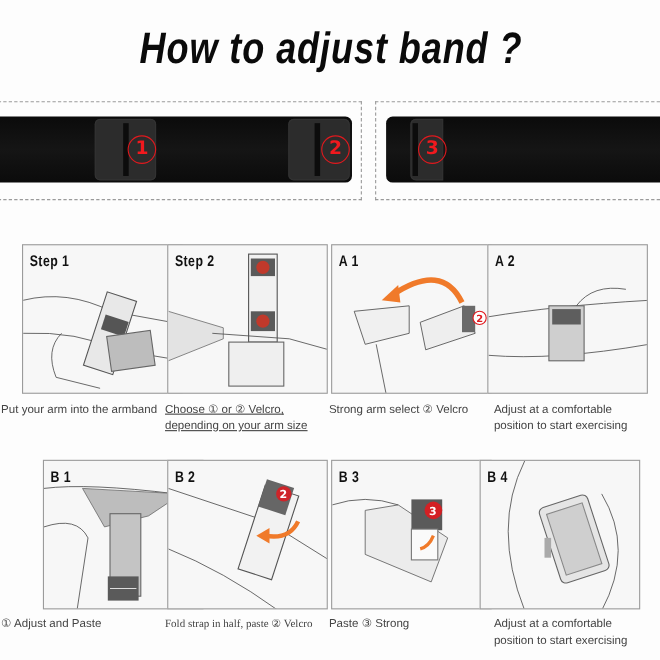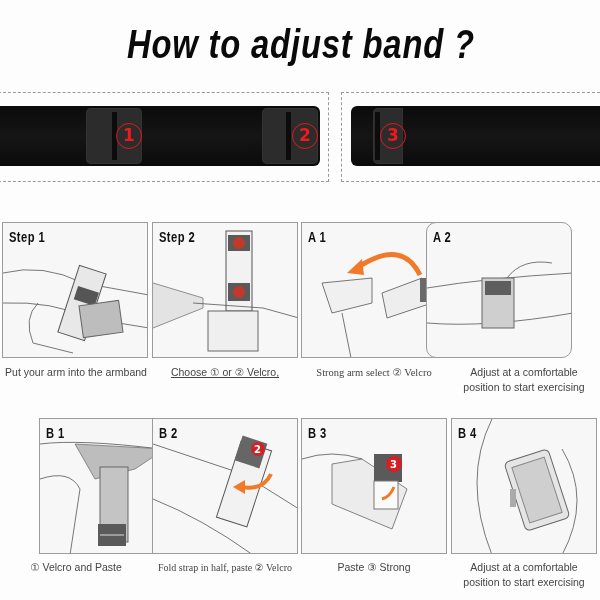--- a/index.html
+++ b/index.html
@@ -25,21 +25,21 @@
 
     .panel {
       position: absolute; width: 146px; height: 136px; border: 1.5px solid #9b9b9b;
       background: #f7f7f7; overflow: hidden;
     }
     .panel-label {
       position: absolute; left: 6px; top: 6px; font-weight: bold; font-size: 14px; color: #111;
       transform: scaleX(0.8); transform-origin: 0 0; letter-spacing: 0.5px;
     }
     .caption {
-      position: absolute; width: 150px; text-align: center; font-size: 10.5px; line-height: 15px; color: #444;
+      position: absolute; width: 150px; text-align: left; font-size: 10.5px; line-height: 15px; color: #444;
     }
     svg { position: absolute; left: 0; top: 0; }
   </style>
 </head>
 <body>
 
 <div class="title">How to adjust band ?</div>
 
 <div class="dash-box" style="left:-2px; top:92px; width:331px; height:90px;"></div>
 <div class="dash-box" style="left:341px; top:92px; width:264px; height:90px;"></div>
@@ -53,21 +53,21 @@
   <div class="slot" style="left:292px; top:6px; height:48px;"></div>
   <div class="num-circle" style="left:298px; top:17px;">2</div>
 </div>
 
 <div class="band" style="left:351px; top:106px; width:260px; height:60px;">
   <div class="pad" style="left:22px; top:2px; width:30px; height:56px; border-radius:5px 0 0 5px;"></div>
   <div class="slot" style="left:24px; top:6px; height:48px;"></div>
   <div class="num-circle" style="left:29px; top:17px;">3</div>
 </div>
 
-<div class="panel" style="left:2px; top:222px;">
+<div class="panel" style="left:20px; top:222px;">
   <svg width="146" height="136" viewBox="0 0 146 136">
     <path d="M0 50 Q40 40 80 60 L146 72" fill="none" stroke="#555" stroke-width="0.8"></path>
     <path d="M0 80 Q50 78 85 95 L146 105" fill="none" stroke="#555" stroke-width="0.8"></path>
     <rect x="65" y="45" width="28" height="70" fill="#e8e8e8" stroke="#555" transform="rotate(18 79 80)"></rect>
     <rect x="70" y="65" width="22" height="14" fill="#555" transform="rotate(18 79 80)"></rect>
     <rect x="78" y="80" width="40" height="32" fill="#bdbdbd" stroke="#666" transform="rotate(-8 98 96)"></rect>
     <path d="M35 80 Q20 95 30 120 L70 130" fill="none" stroke="#555" stroke-width="0.8"></path>
   </svg>
   <div class="panel-label">Step 1</div>
 </div>
@@ -93,39 +93,40 @@
     <rect x="118" y="55" width="12" height="24" fill="#6a6a6a"></rect>
     <circle cx="134" cy="66" r="6" fill="#fff" stroke="#e0191e"></circle>
     <text x="131" y="70" font-size="9" fill="#e0191e" font-family="DejaVu Sans" font-weight="bold">2</text>
     <path d="M118 52 Q100 15 55 45" fill="none" stroke="#f07a2a" stroke-width="5"></path>
     <polygon points="45,50 60,36 62,52" fill="#f07a2a"></polygon>
     <path d="M40 90 L50 140" stroke="#555" fill="none" stroke-width="0.8"></path>
   </svg>
   <div class="panel-label">A 1</div>
 </div>
 
-<div class="panel" style="left:426px; top:222px;border-radius:10px;">
+<div class="panel" style="left:443px; top:222px;">
   <svg width="146" height="136" viewBox="0 0 146 136">
     <path d="M0 65 Q60 55 146 50" fill="none" stroke="#555" stroke-width="0.8"></path>
     <path d="M0 100 Q60 105 146 90" fill="none" stroke="#555" stroke-width="0.8"></path>
     <rect x="55" y="55" width="32" height="50" fill="#cfcfcf" stroke="#666"></rect>
     <rect x="58" y="58" width="26" height="14" fill="#5e5e5e"></rect>
     <path d="M80 55 Q95 35 125 40" fill="none" stroke="#555" stroke-width="0.8"></path>
   </svg>
   <div class="panel-label">A 2</div>
 </div>
 
 <div class="caption" style="left:1px; top:365px;">
   <div>Put your arm into the armband</div>
   <div></div>
 </div>
 <div class="caption" style="left:150px; top:365px;text-decoration:underline;">
   <div>Choose ① or ② Velcro,</div>
+  <div>depending on your arm size</div>
 </div>
-<div class="caption" style="left:299px; top:365px;font-family:Liberation Serif, serif;">
+<div class="caption" style="left:299px; top:365px;">
   <div>Strong arm select ② Velcro</div>
   <div></div>
 </div>
 <div class="caption" style="left:449px; top:365px;">
   <div>Adjust at a comfortable</div>
   <div>position to start exercising</div>
 </div>
 
 <div class="panel" style="left:3px; top:418px;margin-left:36px;">
   <svg width="146" height="136" viewBox="0 0 146 136">
@@ -159,33 +160,33 @@
     <rect x="72" y="35" width="28" height="28" fill="#5a5a5a"></rect>
     <circle cx="92" cy="45" r="8" fill="#e0191e" opacity="0.9"></circle>
     <text x="88" y="49" font-size="10" fill="#fff" font-family="DejaVu Sans" font-weight="bold">3</text>
     <rect x="72" y="62" width="24" height="28" fill="#fafafa" stroke="#777"></rect>
     <path d="M92 68 Q88 78 80 80" fill="none" stroke="#f07a2a" stroke-width="3"></path>
     <path d="M0 40 Q30 30 60 40" fill="none" stroke="#555" stroke-width="0.8"></path>
   </svg>
   <div class="panel-label">B 3</div>
 </div>
 
-<div class="panel" style="left:451px; top:418px;padding-left:20px;">
+<div class="panel" style="left:436px; top:418px;padding-left:20px;">
   <svg width="146" height="136" viewBox="0 0 146 136">
     <path d="M40 0 Q10 60 40 136" fill="none" stroke="#555" stroke-width="0.8"></path>
     <path d="M110 30 Q140 80 110 136" fill="none" stroke="#555" stroke-width="0.8"></path>
     <rect x="62" y="35" width="46" height="72" rx="5" fill="#e5e5e5" stroke="#666" transform="rotate(-18 85 71)"></rect>
     <rect x="68" y="42" width="34" height="58" fill="#cfcfcf" stroke="#888" transform="rotate(-18 85 71)"></rect>
     <rect x="58" y="70" width="6" height="18" fill="#aaa"></rect>
   </svg>
   <div class="panel-label">B 4</div>
 </div>
 
 <div class="caption" style="left:1px; top:560px;">
-  <div>① Velcro and Paste</div>
+  <div>① Adjust and Paste</div>
 </div>
 <div class="caption" style="left:150px; top:560px; font-size:10px;font-family:Liberation Serif, serif;">
   <div>Fold strap in half, paste ② Velcro</div>
   <div></div>
 </div>
 <div class="caption" style="left:299px; top:560px;">
   <div>Paste ③ Strong</div>
   <div></div>
 </div>
 <div class="caption" style="left:449px; top:560px;">

